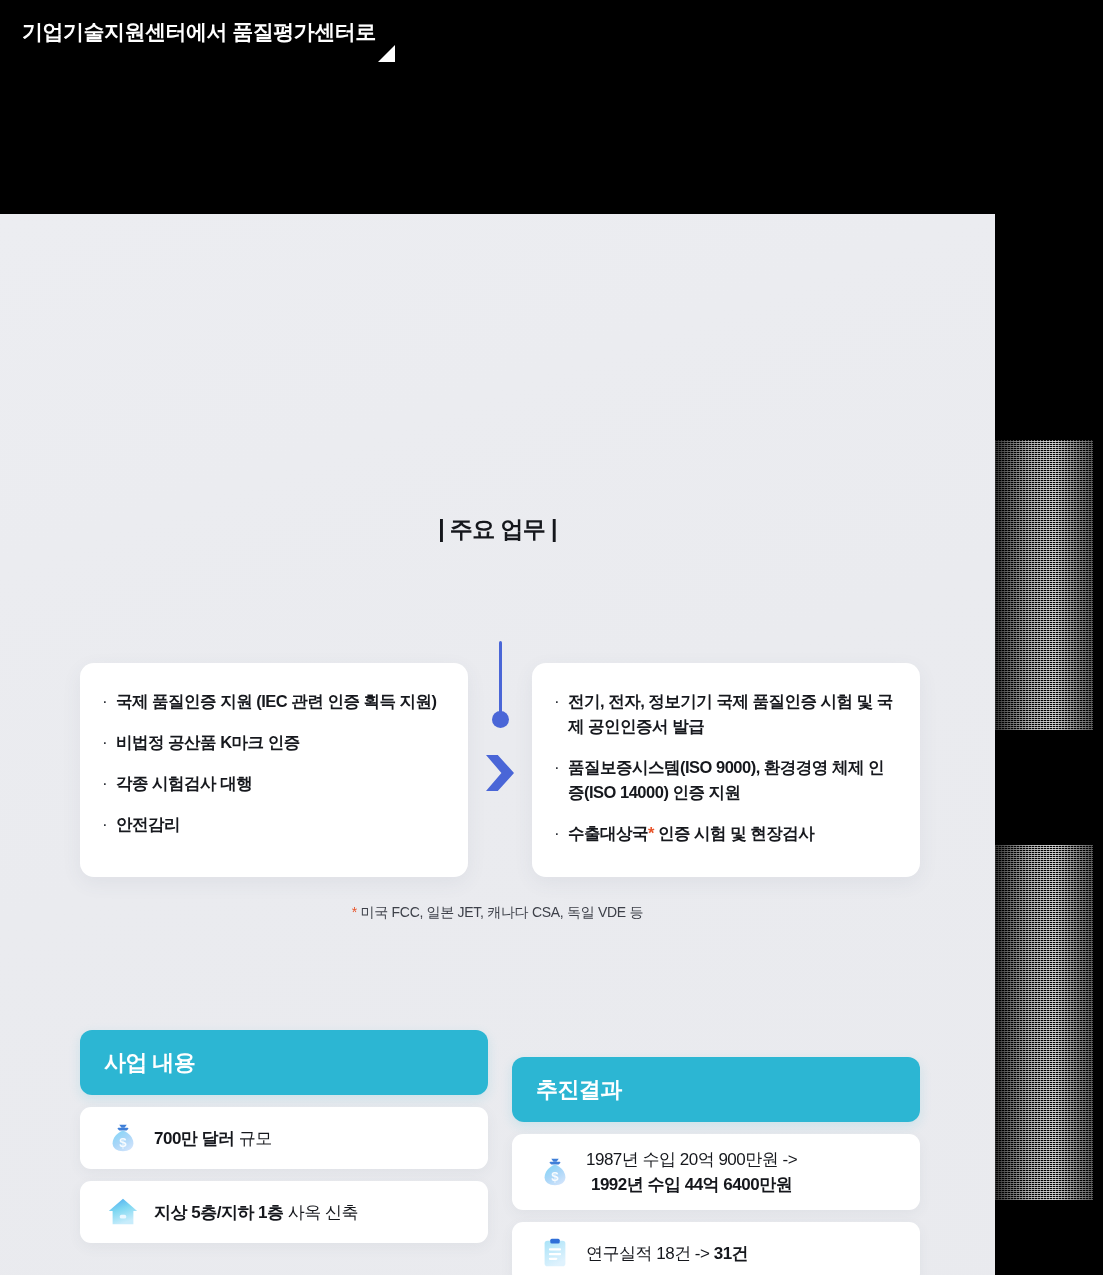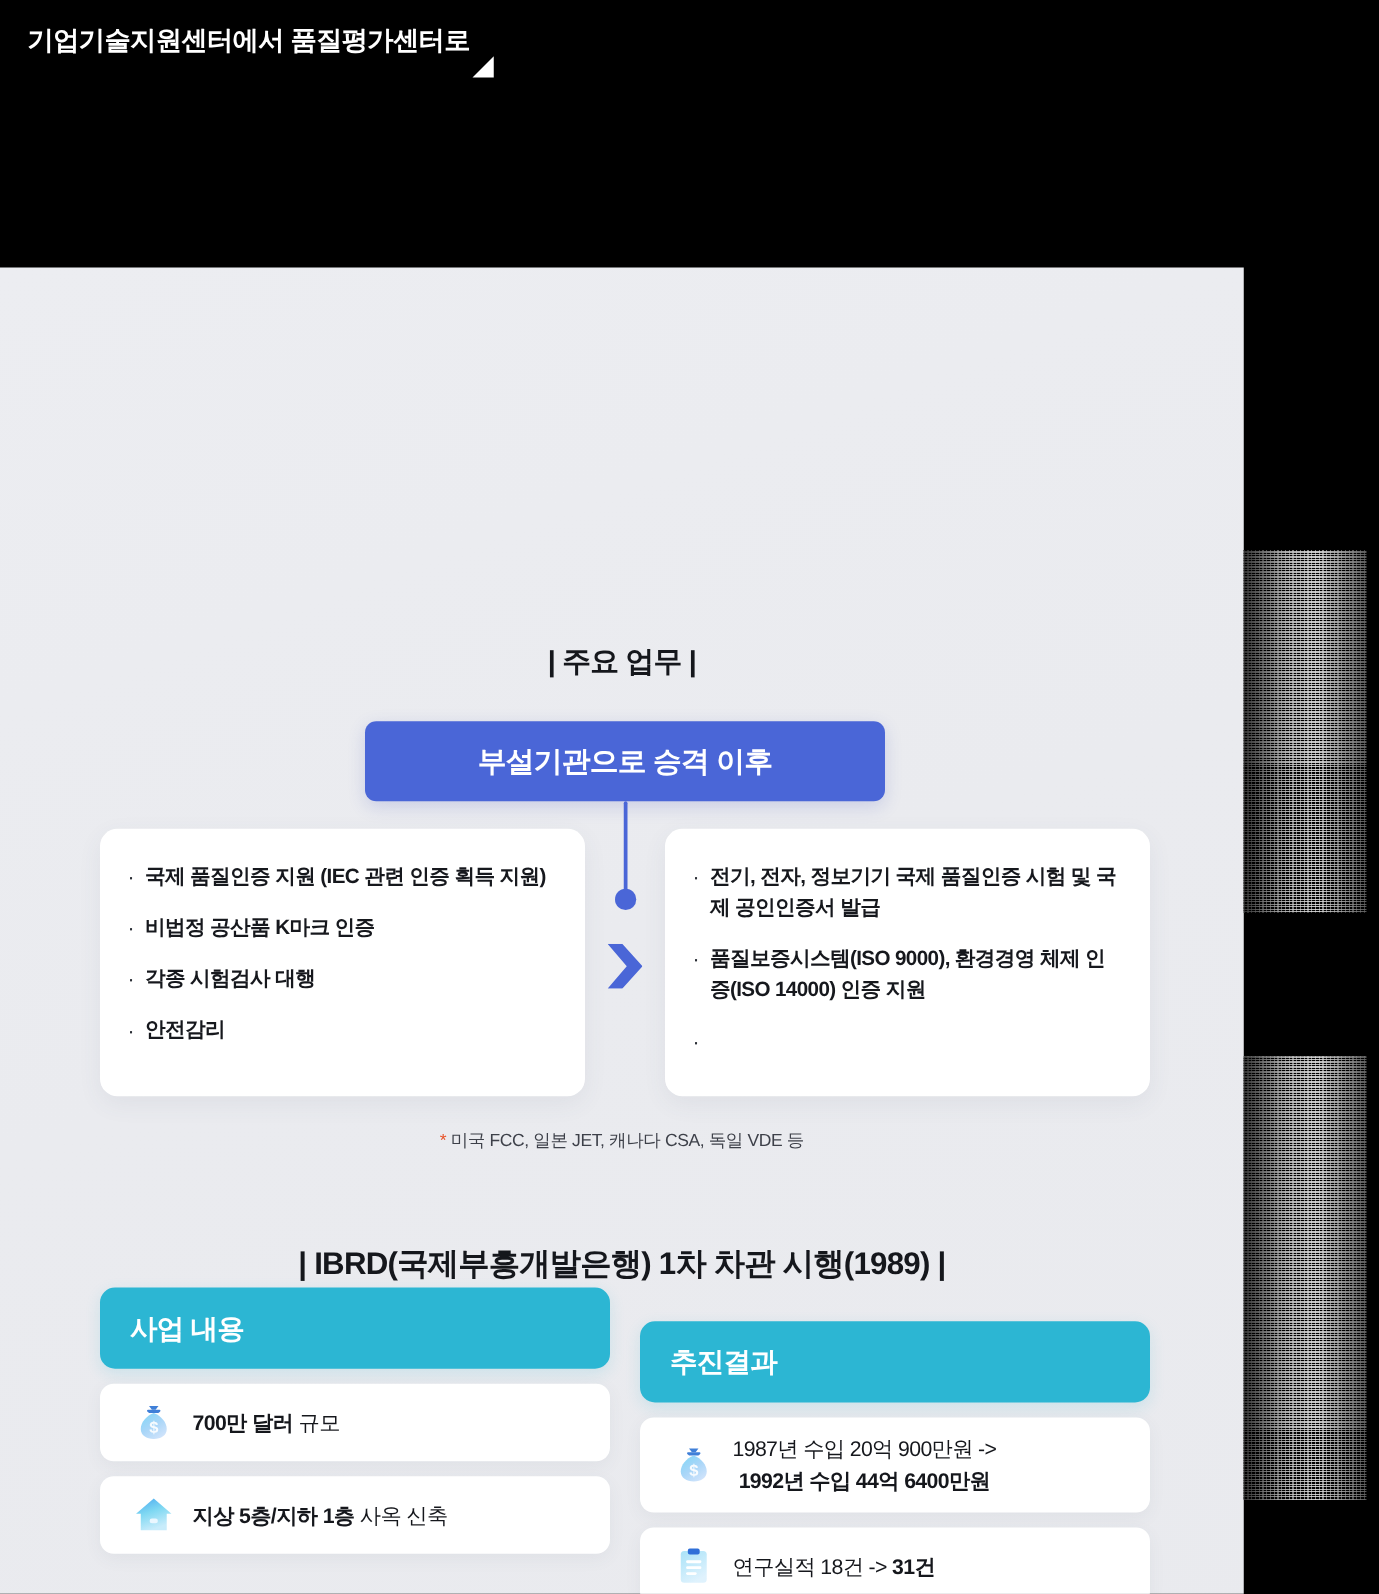--- a/index.html
+++ b/index.html
@@ -161,21 +161,20 @@
 
   <div class="topbar">
     <div class="topbar-title">기업기술지원센터에서 품질평가센터로</div>
     <div class="topbar-caret"></div>
   </div>
 
   <div class="panel">
 
     <div class="section-title" id="title-main">| 주요 업무 |</div>
 
-    <div class="pill">부설기관으로 승격 이후</div>
 
     <div class="connector-line"></div>
     <div class="connector-dot"></div>
 
     <div class="chevron"></div>
 
     <div class="duty-card" id="duty-left">
       <div class="bullets">
         <div class="bullet">
           <span class="dot">·</span>
@@ -201,29 +200,29 @@
         <div class="bullet">
           <span class="dot">·</span>
           <span class="txt"><span>전기, 전자, 정보기기 국제 품질인증 시험 및 국제 공인인증서 발급</span><span class="star"></span><span></span></span>
         </div>
         <div class="bullet">
           <span class="dot">·</span>
           <span class="txt"><span>품질보증시스템(ISO 9000), 환경경영 체제 인증(ISO 14000) 인증 지원</span><span class="star"></span><span></span></span>
         </div>
         <div class="bullet">
           <span class="dot">·</span>
+          <span class="txt"><span>수출대상국</span><span class="star">*</span><span> 인증 시험 및 현장검사</span></span>
         </div>
       </div>
     </div>
 
     <div class="footnote">
       <span class="star">*</span><span> 미국 FCC, 일본 JET, 캐나다 CSA, 독일 VDE 등</span>
     </div>
 
-    <div class="section-title" id="title-ibrd">| IBRD(국제부흥개발은행) 1차 차관 시행(1989) |</div>
 
     <div class="col" id="col-left">
       <div class="col-header">사업 내용</div>
 
       <div class="row">
         <span class="ico">
           <svg viewBox="0 0 36 36">
             <defs>
                 <linearGradient id="mbg" x1="0" y1="0" x2="0.7" y2="1">
               <stop offset="0%" stop-color="#7fd6f7"></stop>

